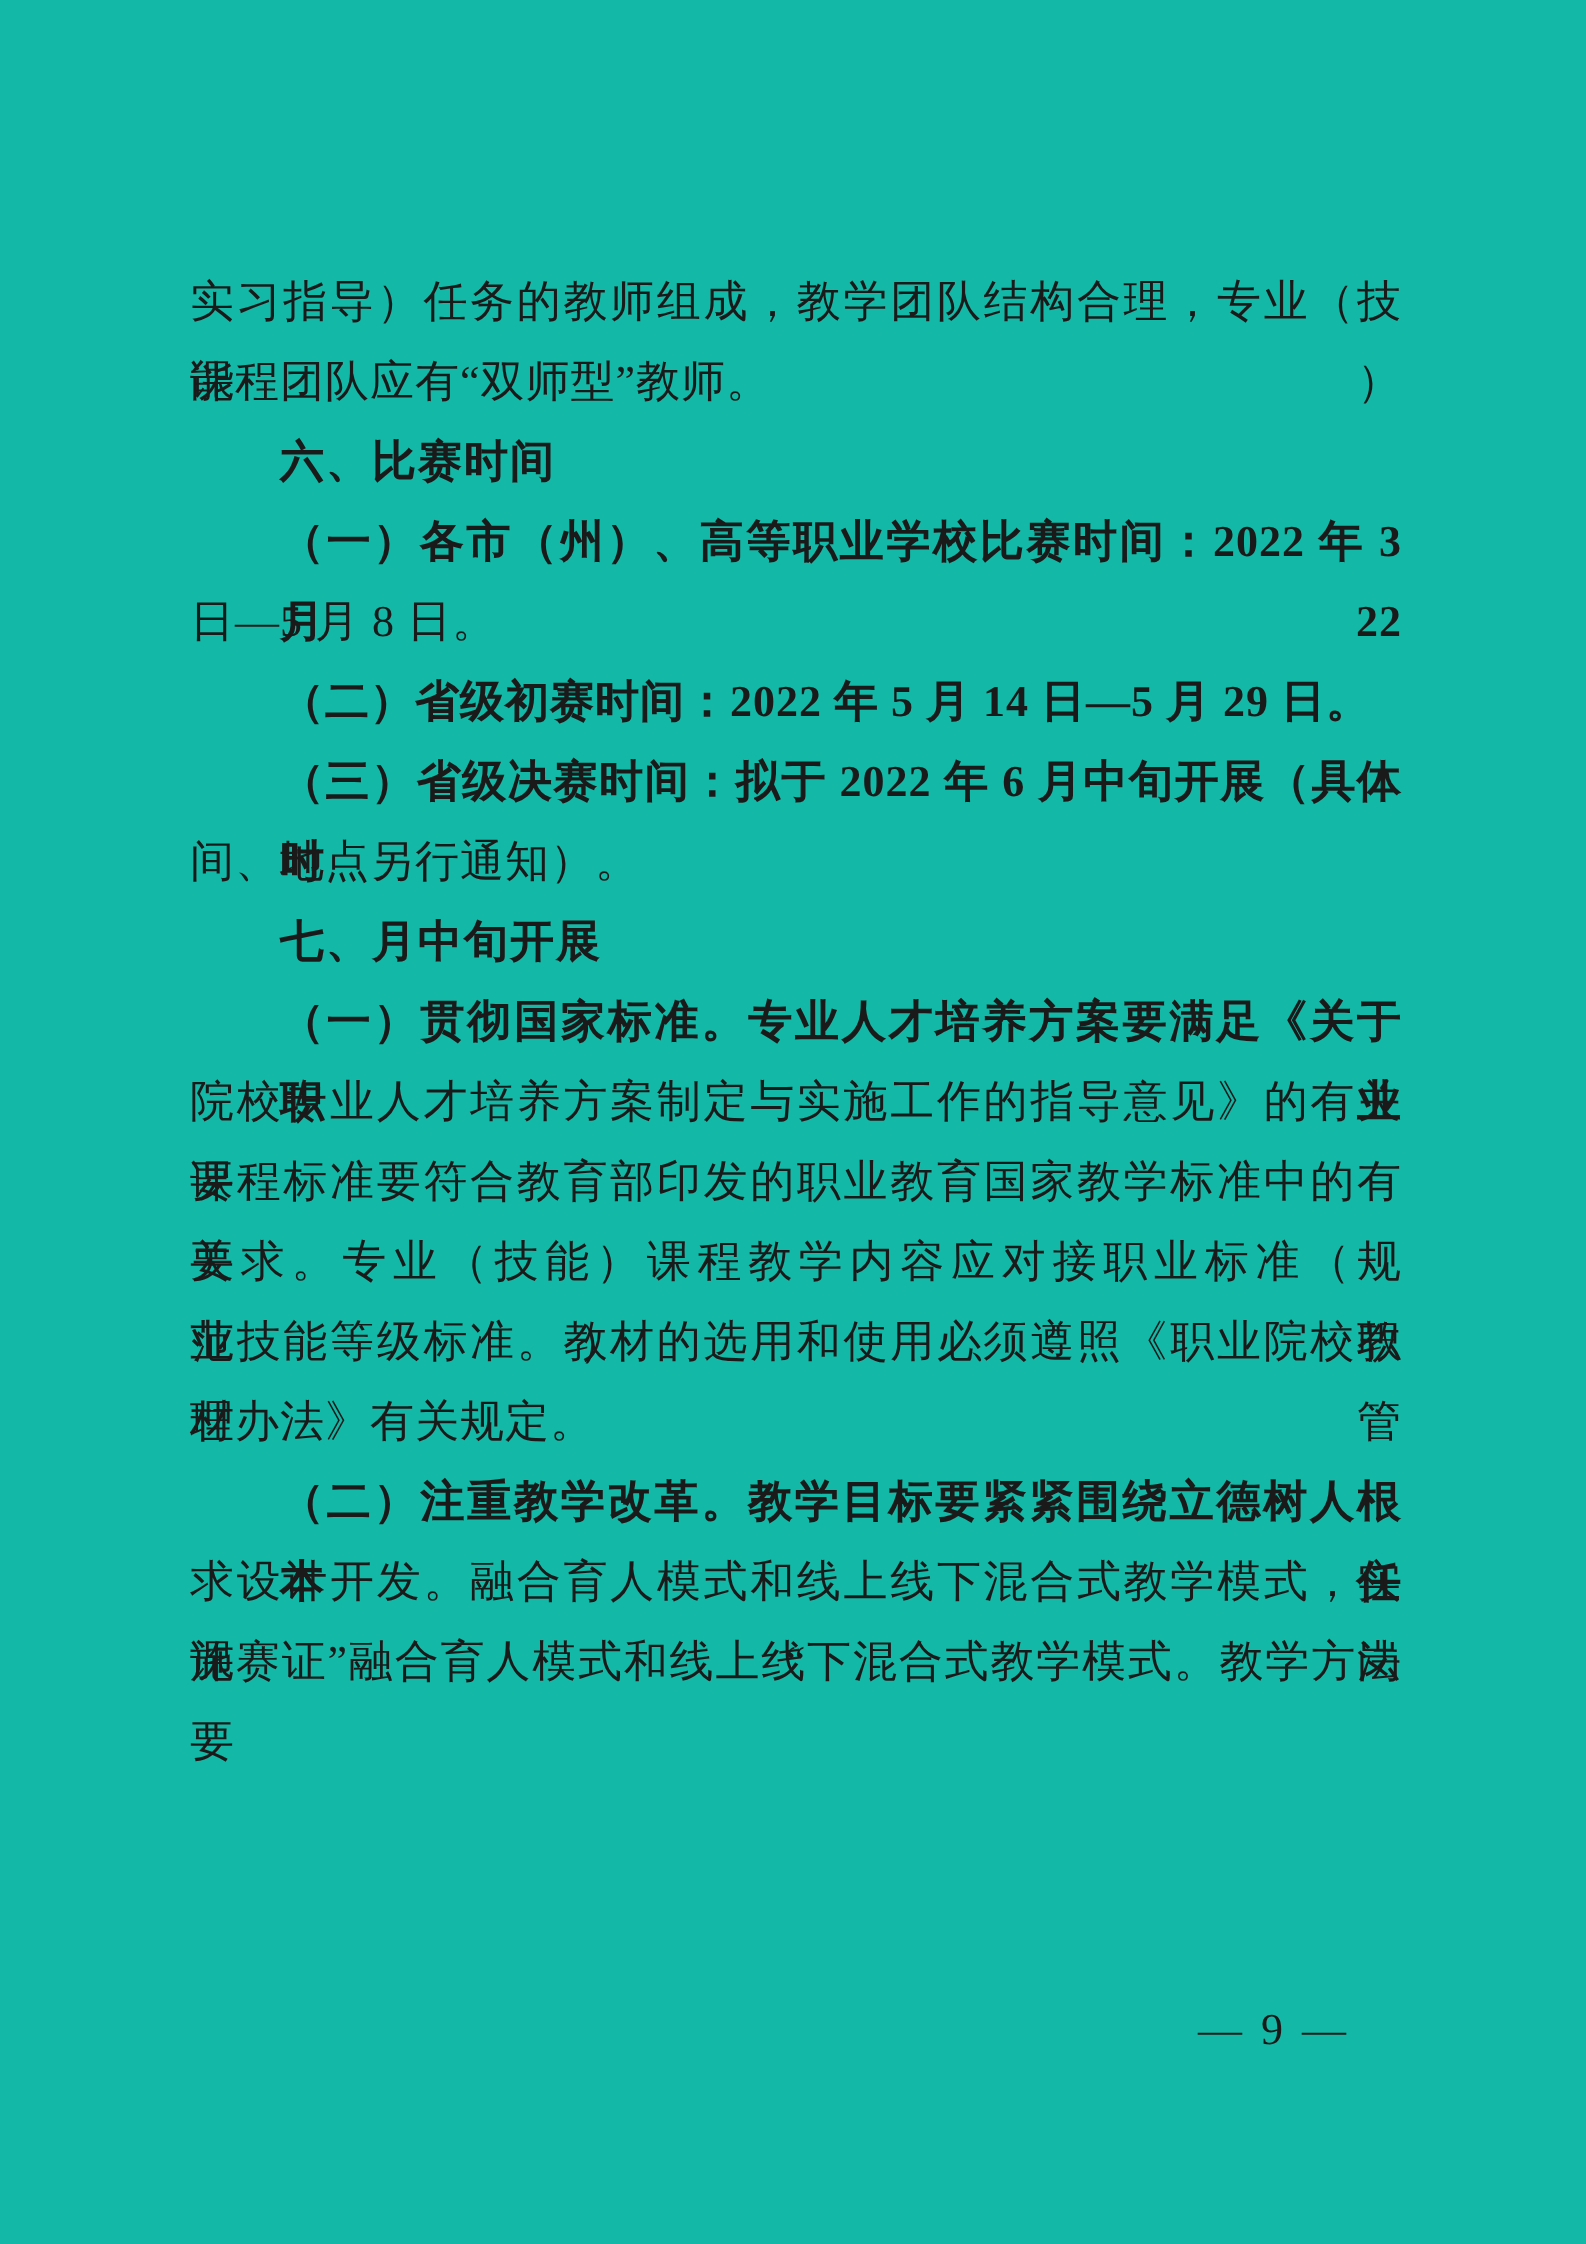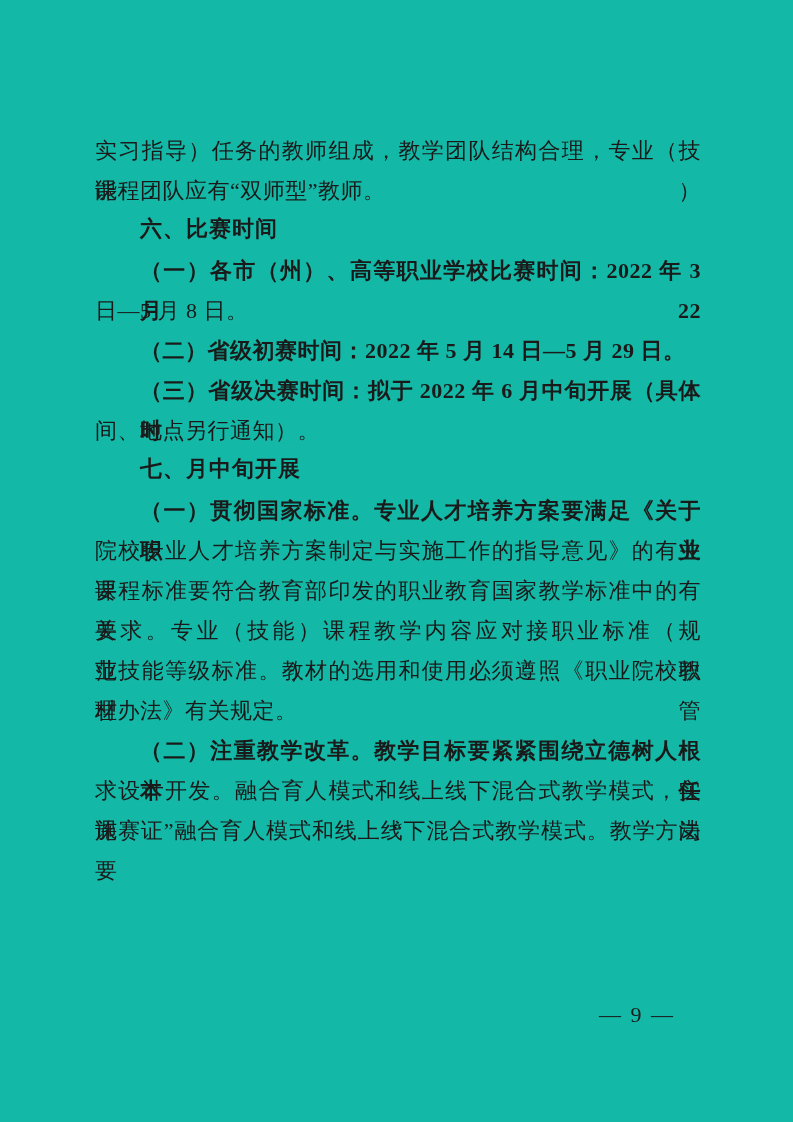--- a/index.html
+++ b/index.html
@@ -33,21 +33,21 @@
     white-space: normal;
     text-align: justify;
     text-align-last: justify;
     -moz-text-align-last: justify;
   }
   .c-ind {
     padding-left: 45px;
     font-weight: bold;
   }
   .c-head {
-    font-family: Liberation Mono, monospace;
+    font-family: Liberation Sans, sans-serif;
     font-weight: 700;
     letter-spacing: 1px;
   }
   .footer {
     position: absolute;
     top: 997px;
     right: 118px;
     height: 36px;
     line-height: 36px;
     font-size: 22px;

